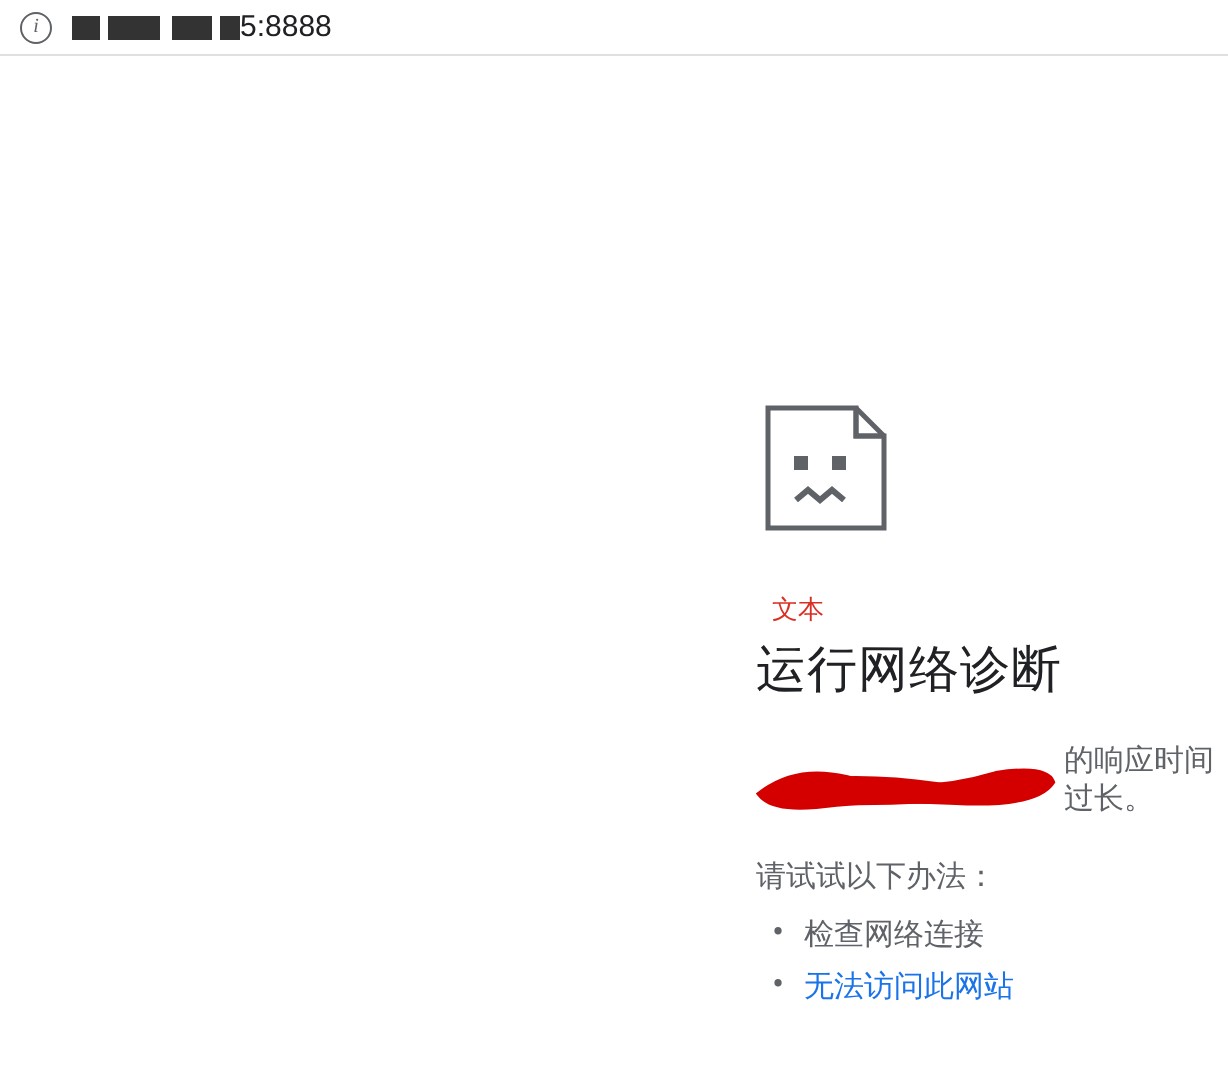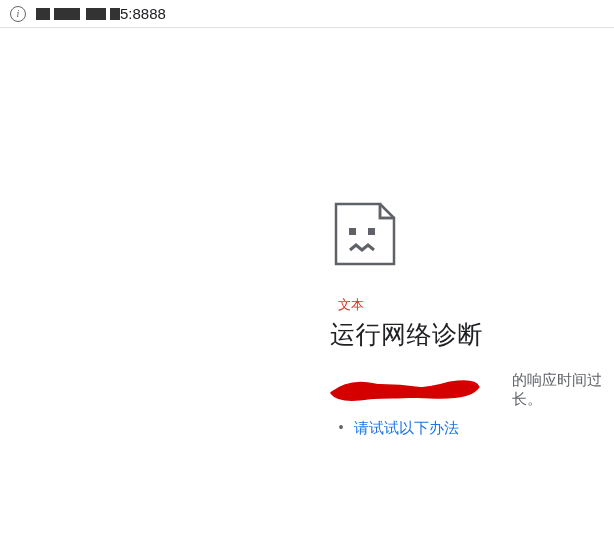--- a/index.html
+++ b/index.html
@@ -47,20 +47,21 @@
     .redacted {
       display: inline-block;
       height: 12px;
       background: #333;
       vertical-align: middle;
     }
     .content-area {
       padding-top: 170px;
       padding-left: 330px;
       position: relative;
+      margin-left: 48px;
     }
     .sad-page-icon svg {
       width: 72px;
       height: 72px;
       display: block;
     }
     .text-label {
       color: #d93025;
       font-size: 13px;
       margin-top: 26px;
@@ -69,22 +70,21 @@
     .error-title {
       font-size: 25px;
       color: #202124;
       font-weight: 400;
       margin-top: 4px;
       letter-spacing: 0.5px;
     }
     .scribble-row {
       margin-top: 20px;
       display: flex;
-      align-items: center;
-      gap: 28px;
+      align-items: flex-end;
     }
     .scribble {
       flex-shrink: 0;
     }
     .response-text {
       font-size: 15px;
       color: #5f6368;
       margin-left: 4px;
     }
     .try-text {
@@ -153,18 +153,20 @@
 
   <div class="scribble-row">
     <svg class="scribble" width="150" height="30">
       <path d="M 2 18 Q 20 4 45 10 Q 80 20 120 8 Q 145 4 148 12 Q 140 24 100 22 Q 60 20 30 24 Q 8 26 2 18 Z" fill="#d40000" stroke="#d40000" stroke-width="3"></path>
       <path d="M 10 14 Q 50 8 90 14 Q 130 20 145 12" fill="none" stroke="#d40000" stroke-width="4"></path>
       <path d="M 8 20 Q 60 24 120 18" fill="none" stroke="#d40000" stroke-width="4"></path>
     </svg>
     <span class="response-text">的响应时间过长。</span>
   </div>
 
+  <div class="try-text">请试试以下办法：</div>
 
   <ul class="suggestion-list">
-    <li class="link-item">请试试以下办法</li>
+    <li class="plain-item">检查网络连接</li>
+    <li class="link-item">无法访问此网站</li>
   </ul>
 
 </div>
 
 </body></html>

